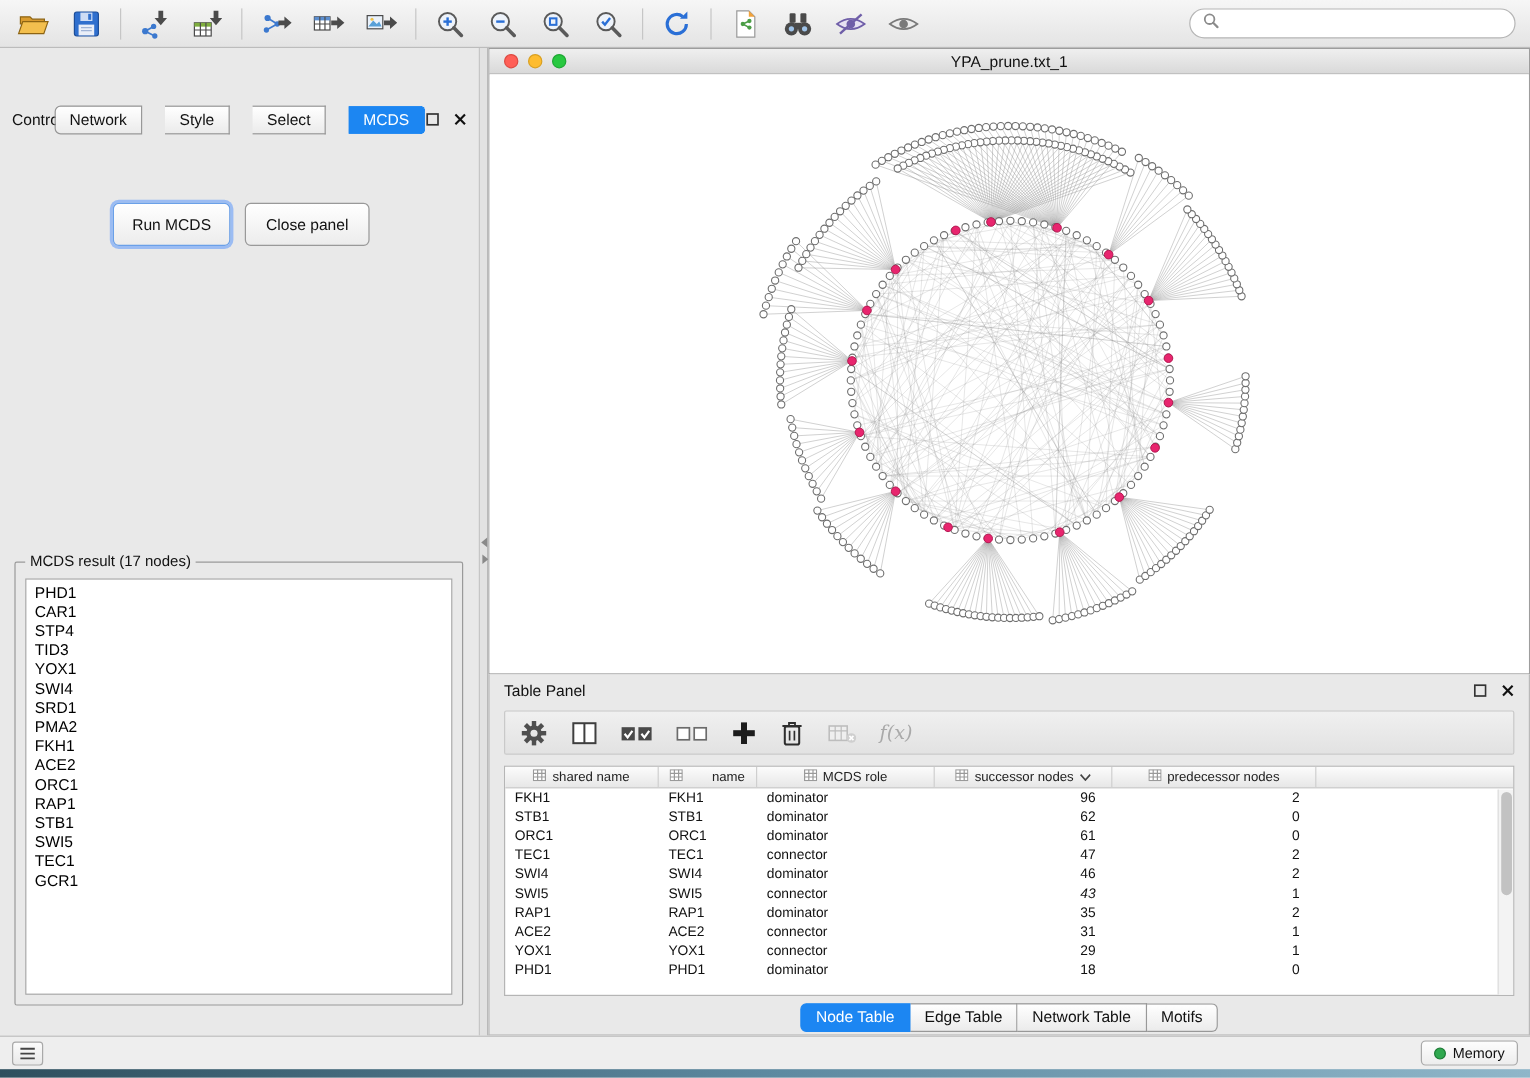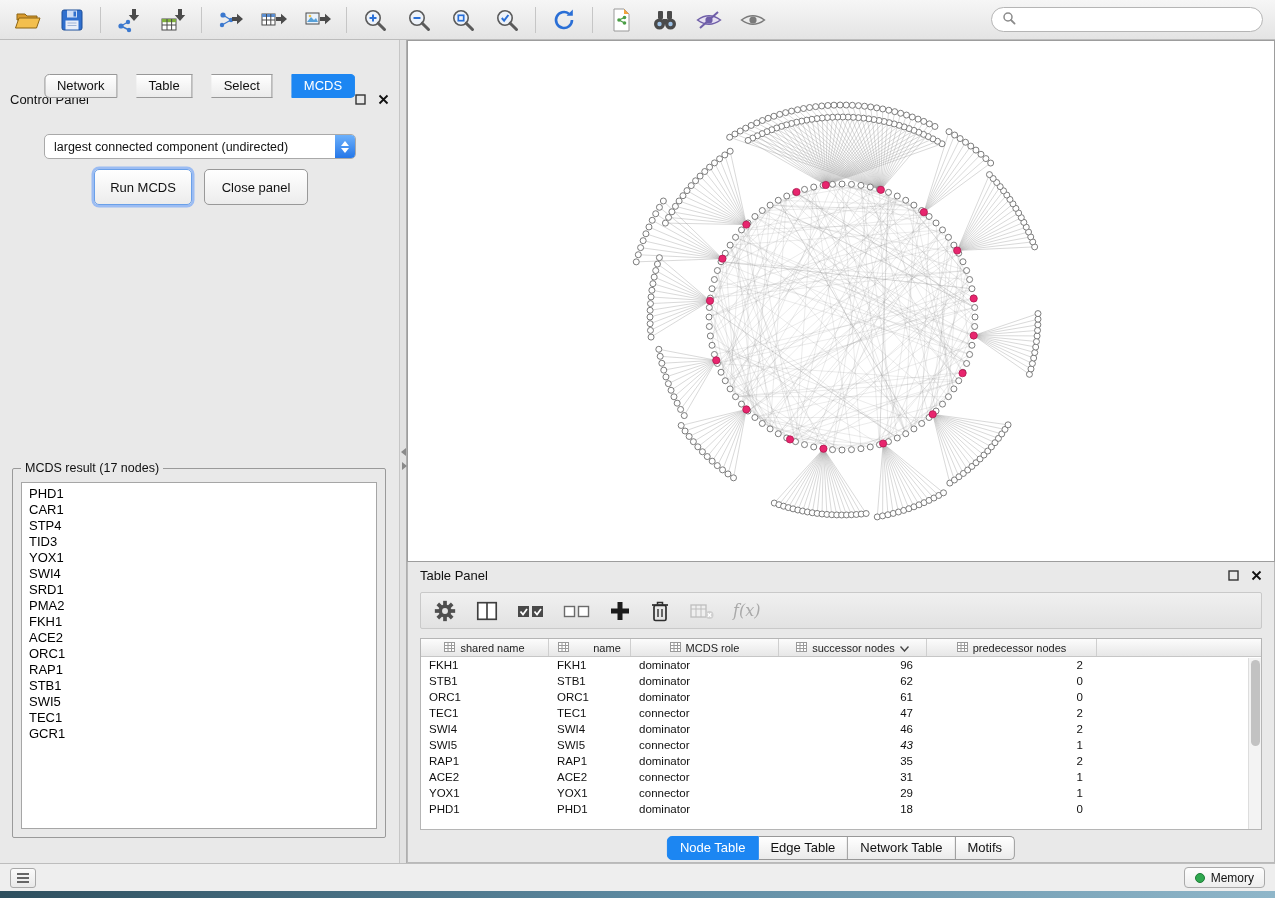--- a/index.html
+++ b/index.html
@@ -25,21 +25,21 @@
   .win-btns { margin-left:auto; display:flex; gap:12px; align-items:center; }
   .win-btns span { display:flex; }
 
   .seg { display:inline-flex; }
   .seg .tab { padding:4px 12px 5px; font-size:13px; line-height:13px;
     background:linear-gradient(#ffffff,#ebebeb); border:1px solid #989898; border-left:none; color:#111; }
   .seg .tab:first-child { border-left:1px solid #989898; border-top-left-radius:5px; border-bottom-left-radius:5px; }
   .seg .tab:last-child { border-top-right-radius:5px; border-bottom-right-radius:5px; }
   .seg .tab.active { background:var(--accent); color:#fff; border-color:var(--accent); }
 
-  .cp-tabs { position:absolute; left:50%; transform:translateX(-50%); top:34px;gap:19px; }
+  .cp-tabs { position:absolute; left:50%; transform:translateX(-50%); top:48px;gap:19px; }
   .opt-label { position:absolute; top:75px; width:100%; text-align:center; font-size:13px; }
   .combo { position:absolute; top:94px; left:44px; width:312px; height:25px; background:#fff;
     border:1px solid #a9a9a9; border-radius:5px; display:flex; align-items:center; overflow:hidden; }
   .combo-text { flex:1; font-size:12.5px; padding-left:9px; white-space:nowrap; }
   .combo-btn { width:20px; height:100%; background:linear-gradient(#6cb0fb,#2577e8);
     display:flex; flex-direction:column; align-items:center; justify-content:center; gap:2px; }
   .combo-btn .up { width:0;height:0;border-left:4px solid transparent;border-right:4px solid transparent;border-bottom:5px solid #fff; }
   .combo-btn .dn { width:0;height:0;border-left:4px solid transparent;border-right:4px solid transparent;border-top:5px solid #fff; }
 
   .btn { position:absolute; height:36px; background:linear-gradient(#ffffff,#ececec);
@@ -310,30 +310,23 @@
           </span>
         <span>
             <svg width="11" height="11" viewBox="0 0 11 11">
               <path d="M1.5 1.5 9.5 9.5M9.5 1.5 1.5 9.5" stroke="#111" stroke-width="1.8"></path>
             </svg>
           </span>
       </span>
     </div>
     <div class="seg cp-tabs">
       <div class="tab">Network</div>
-      <div class="tab">Table</div>
+      <div class="tab">Style</div>
       <div class="tab">Select</div>
       <div class="tab active">MCDS</div>
-    </div>
-    <div class="combo">
-      <span class="combo-text">largest connected component (undirected)</span>
-      <span class="combo-btn">
-          <i class="up"></i>
-          <i class="dn"></i>
-        </span>
     </div>
     <button class="btn btn-run">Run MCDS</button>
     <button class="btn btn-close">Close panel</button>
     <div class="fieldset">
       <span class="legend">MCDS result (17 nodes)</span>
       <div class="mcds-list">
           <div class="mcds-item">PHD1</div>
           <div class="mcds-item">CAR1</div>
           <div class="mcds-item">STP4</div>
           <div class="mcds-item">TID3</div>
@@ -354,20 +347,26 @@
   </div>
 
   <div class="vsplitter">
     <span class="handle-left"></span>
     <span class="handle-right"></span>
   </div>
 
   <div class="right-region">
 
     <div class="net-frame">
+      <div class="net-titlebar">
+        <span class="tl red"></span>
+        <span class="tl yellow"></span>
+        <span class="tl green"></span>
+        <span class="net-title">YPA_prune.txt_1</span>
+      </div>
       <div class="net-canvas">
         <svg id="netsvg" width="866" height="500" viewBox="0 0 866 500">
             <line x1="480.47873588667994" y1="379.6143134249684" x2="346.9035223852771" y2="355.51469338911636" class="chord"></line>
             <line x1="362.0947712784056" y1="366.8867198665471" x2="489.2501967292509" y2="134.01894461784906" class="chord"></line>
             <line x1="306.3874345092719" y1="217.5295699400898" x2="333.48530661088364" y2="167.90352238527709" class="chord"></line>
             <line x1="480.4787358866801" y1="130.38568657503168" x2="471.4704300599101" y2="382.6125654907282" class="chord"></line>
             <line x1="309.3856865750317" y1="301.4787358866801" x2="550.731305612445" y2="318.7401152337675" class="chord"></line>
             <line x1="339.95479810218916" y1="349.0452018978108" x2="550.731305612445" y2="191.25988476623243" class="chord"></line>
             <line x1="309.38568657503174" y1="208.5212641133199" x2="405.7288164894541" y2="125.03946682583577" class="chord"></line>
             <line x1="322.1132801334529" y1="183.0947712784055" x2="415.07212650965306" y2="386.64625177016404" class="chord"></line>

